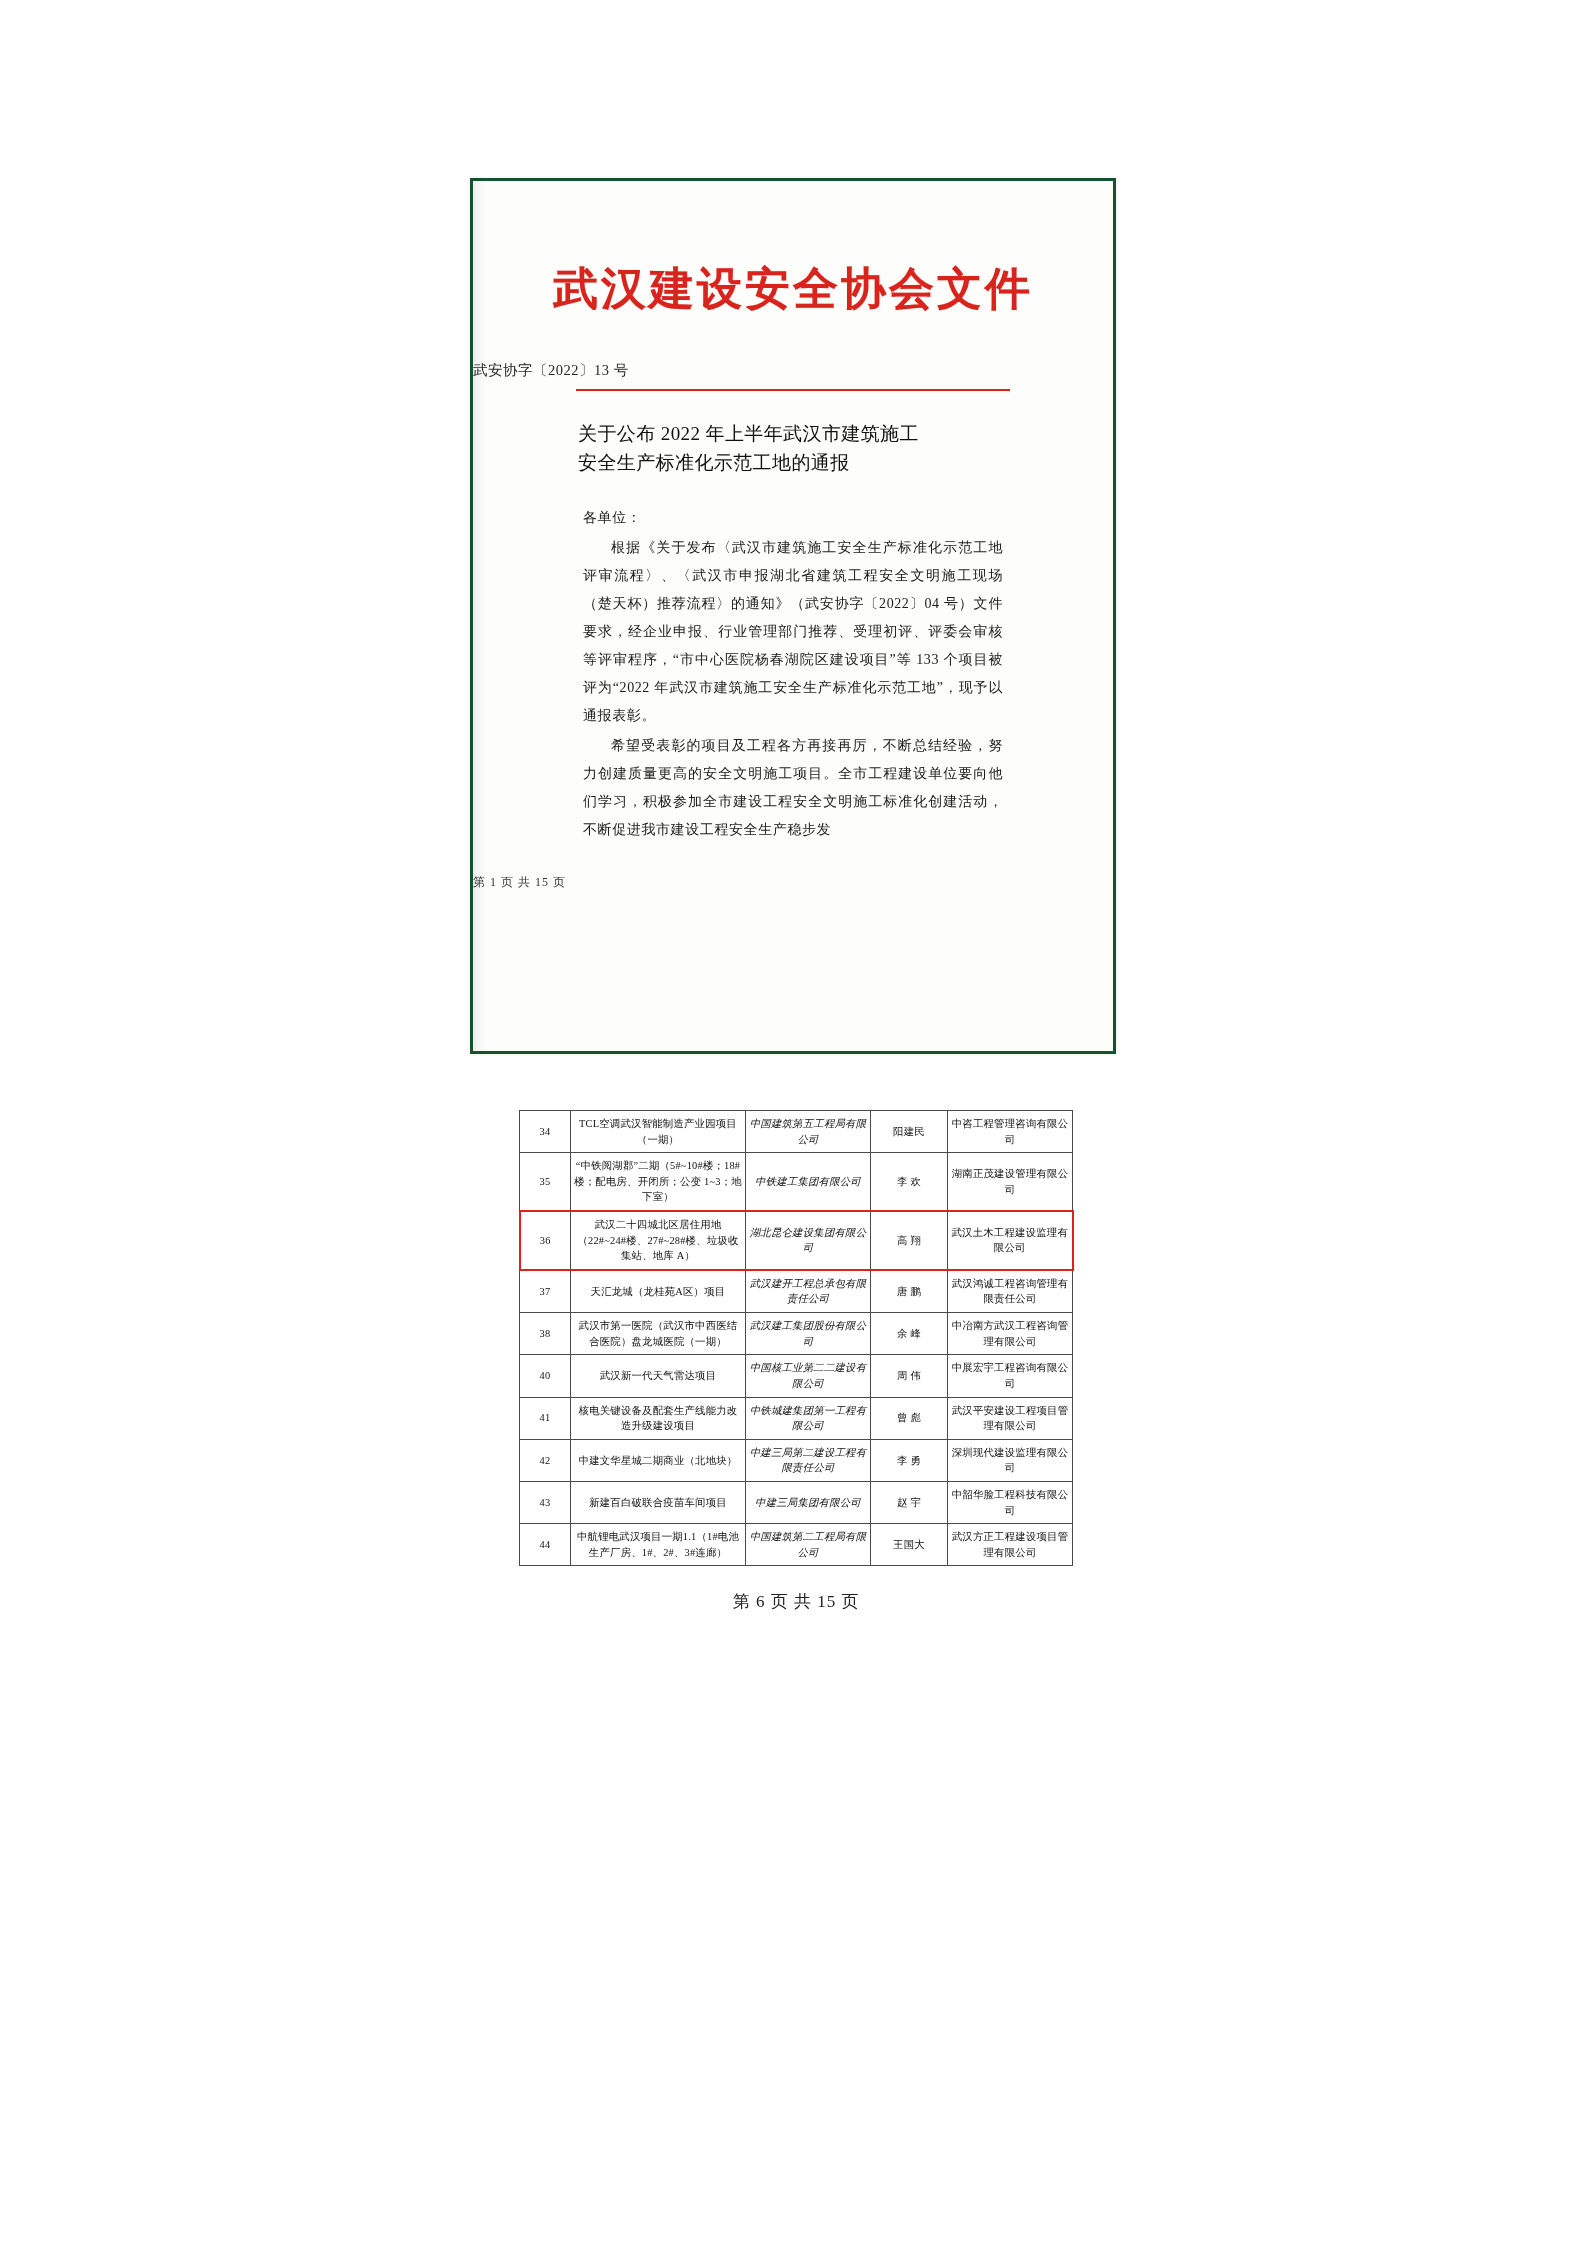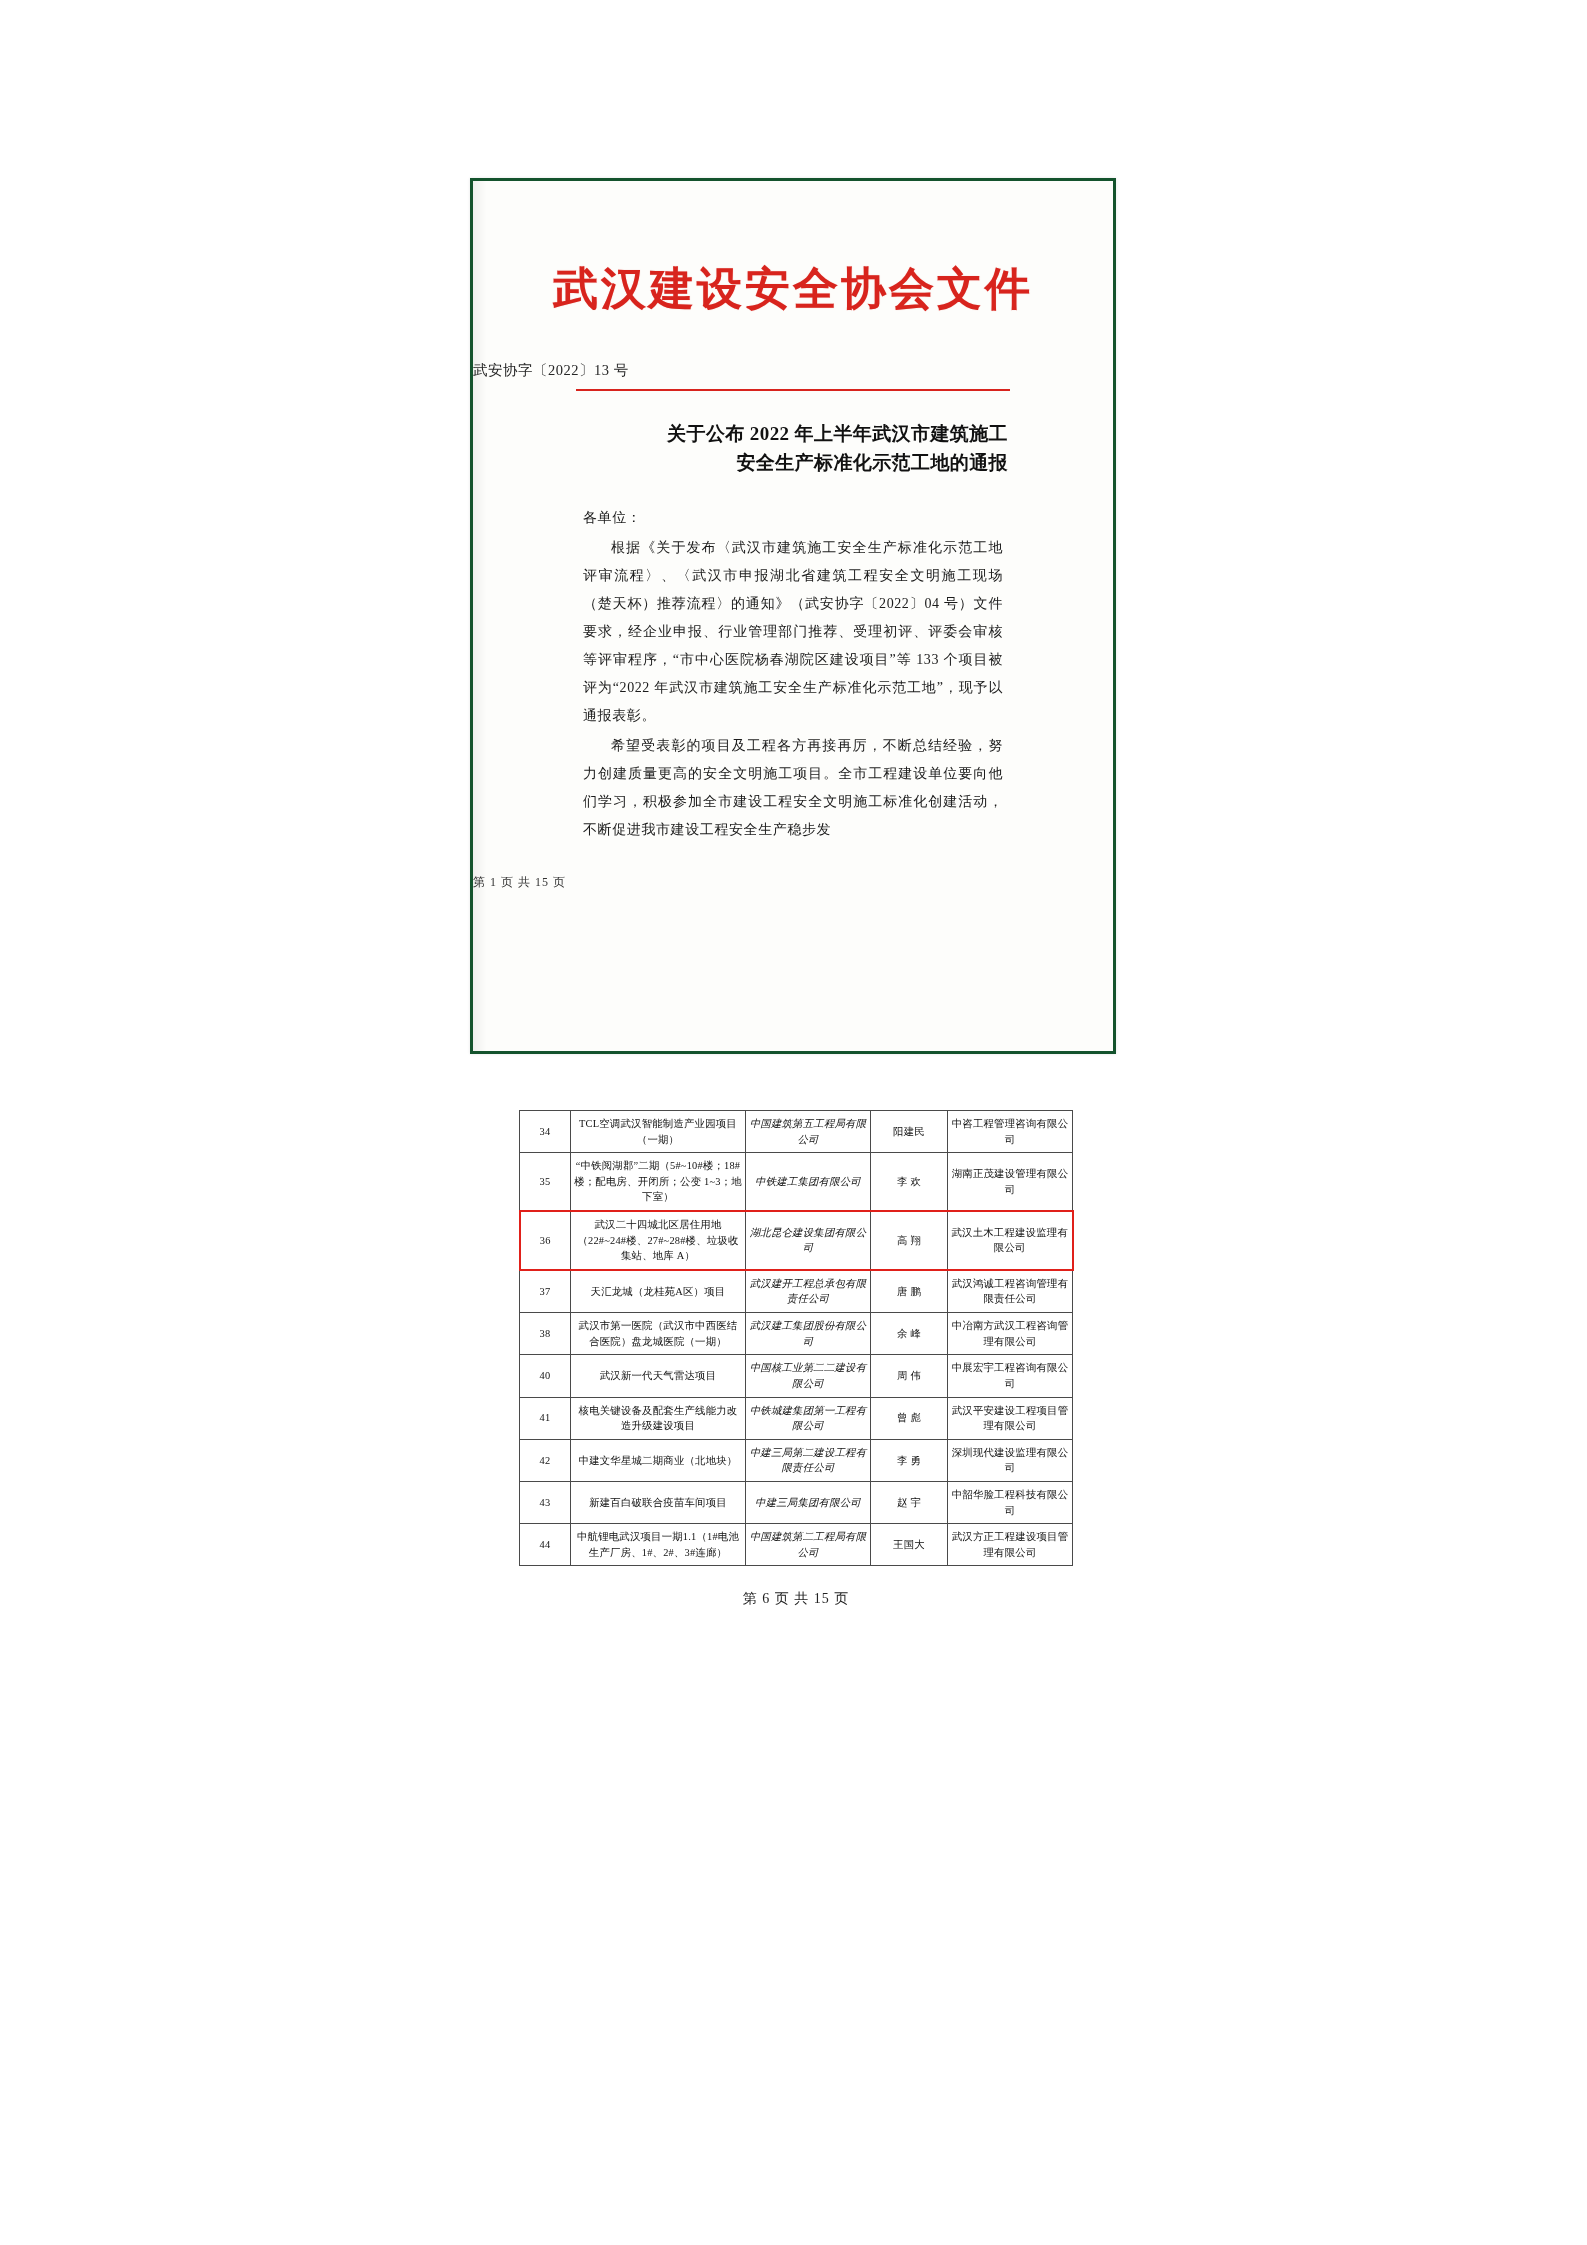--- a/index.html
+++ b/index.html
@@ -51,22 +51,22 @@
     margin-top: 42px;
     letter-spacing: 0.5px;
   }
   .red-rule {
     width: 434px;
     height: 2px;
     background: #d8241d;
     margin: 9px auto 0 auto;
   }
   .doc-title {
-    text-align: right;
-    font-weight: bold;
+    text-align: left;
+    font-weight: normal;
     font-size: 19px;
     color: #111;
     line-height: 1.55;
     margin: 28px auto 0 auto;
     width: 430px;
     letter-spacing: 0.4px;
   }
   .body-wrap {
     width: 420px;
     margin: 26px auto 0 auto;
@@ -121,21 +121,21 @@
 
   tr.highlight-row td {
     border-top: 2px solid #e0201a;
     border-bottom: 2px solid #e0201a;
   }
   tr.highlight-row td:first-child { border-left: 2px solid #e0201a; }
   tr.highlight-row td:last-child  { border-right: 2px solid #e0201a; }
 
   .table-foot {
     text-align: center;
-    font-size: 14px;
+    font-size: 17px;
     color: #222;
     margin-top: 24px;
     letter-spacing: 1px;
   }
 </style>
 </head>
 <body>
 
 <div class="doc-page-1">
   <div class="red-title">武汉建设安全协会文件</div>

